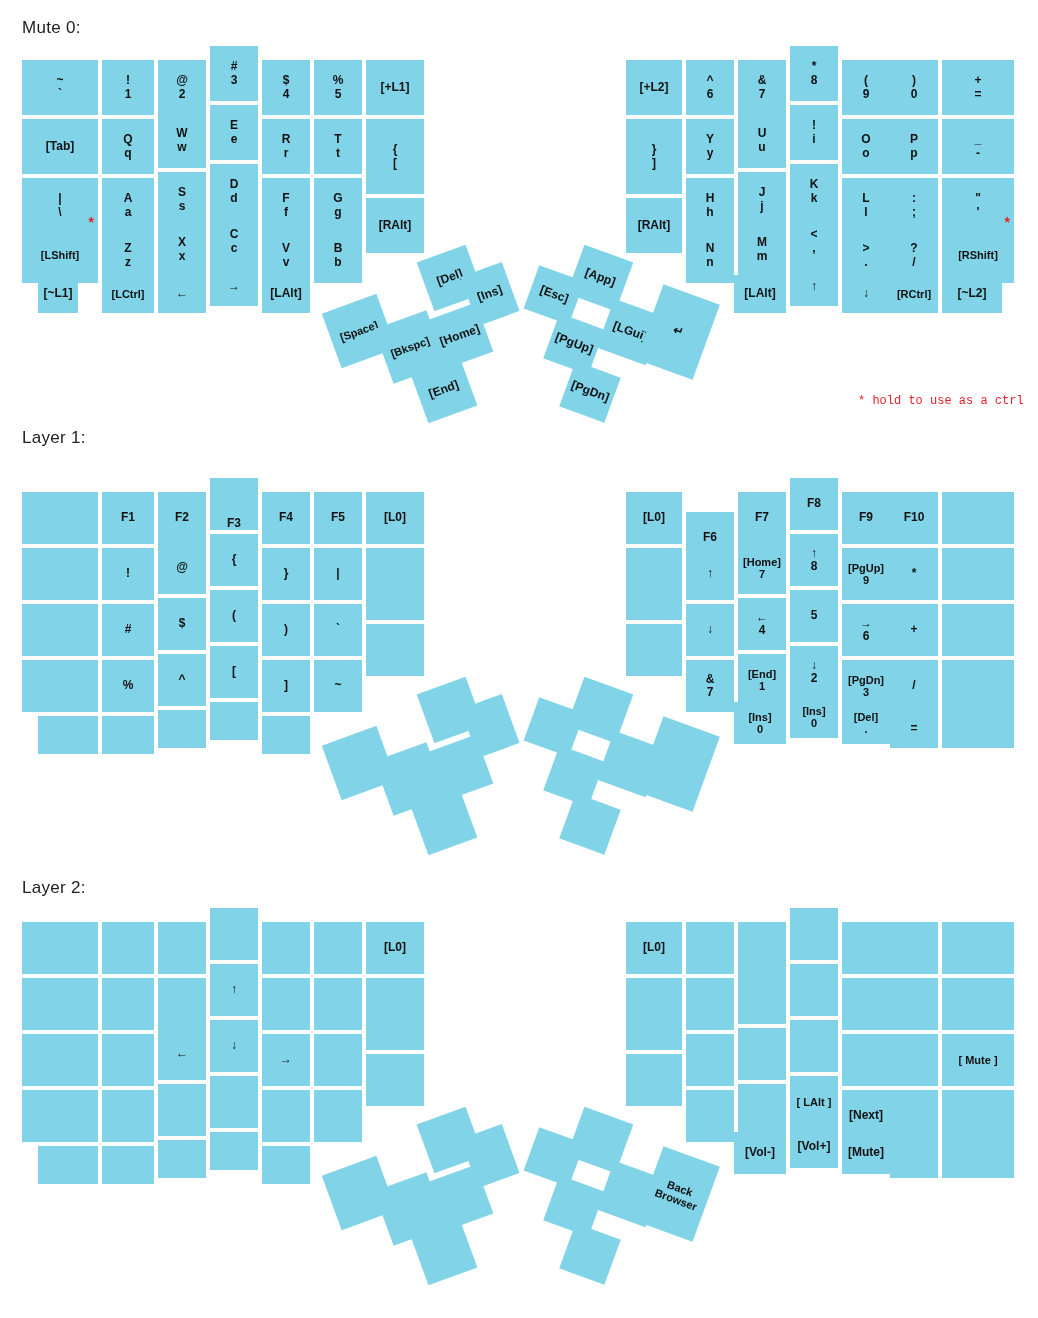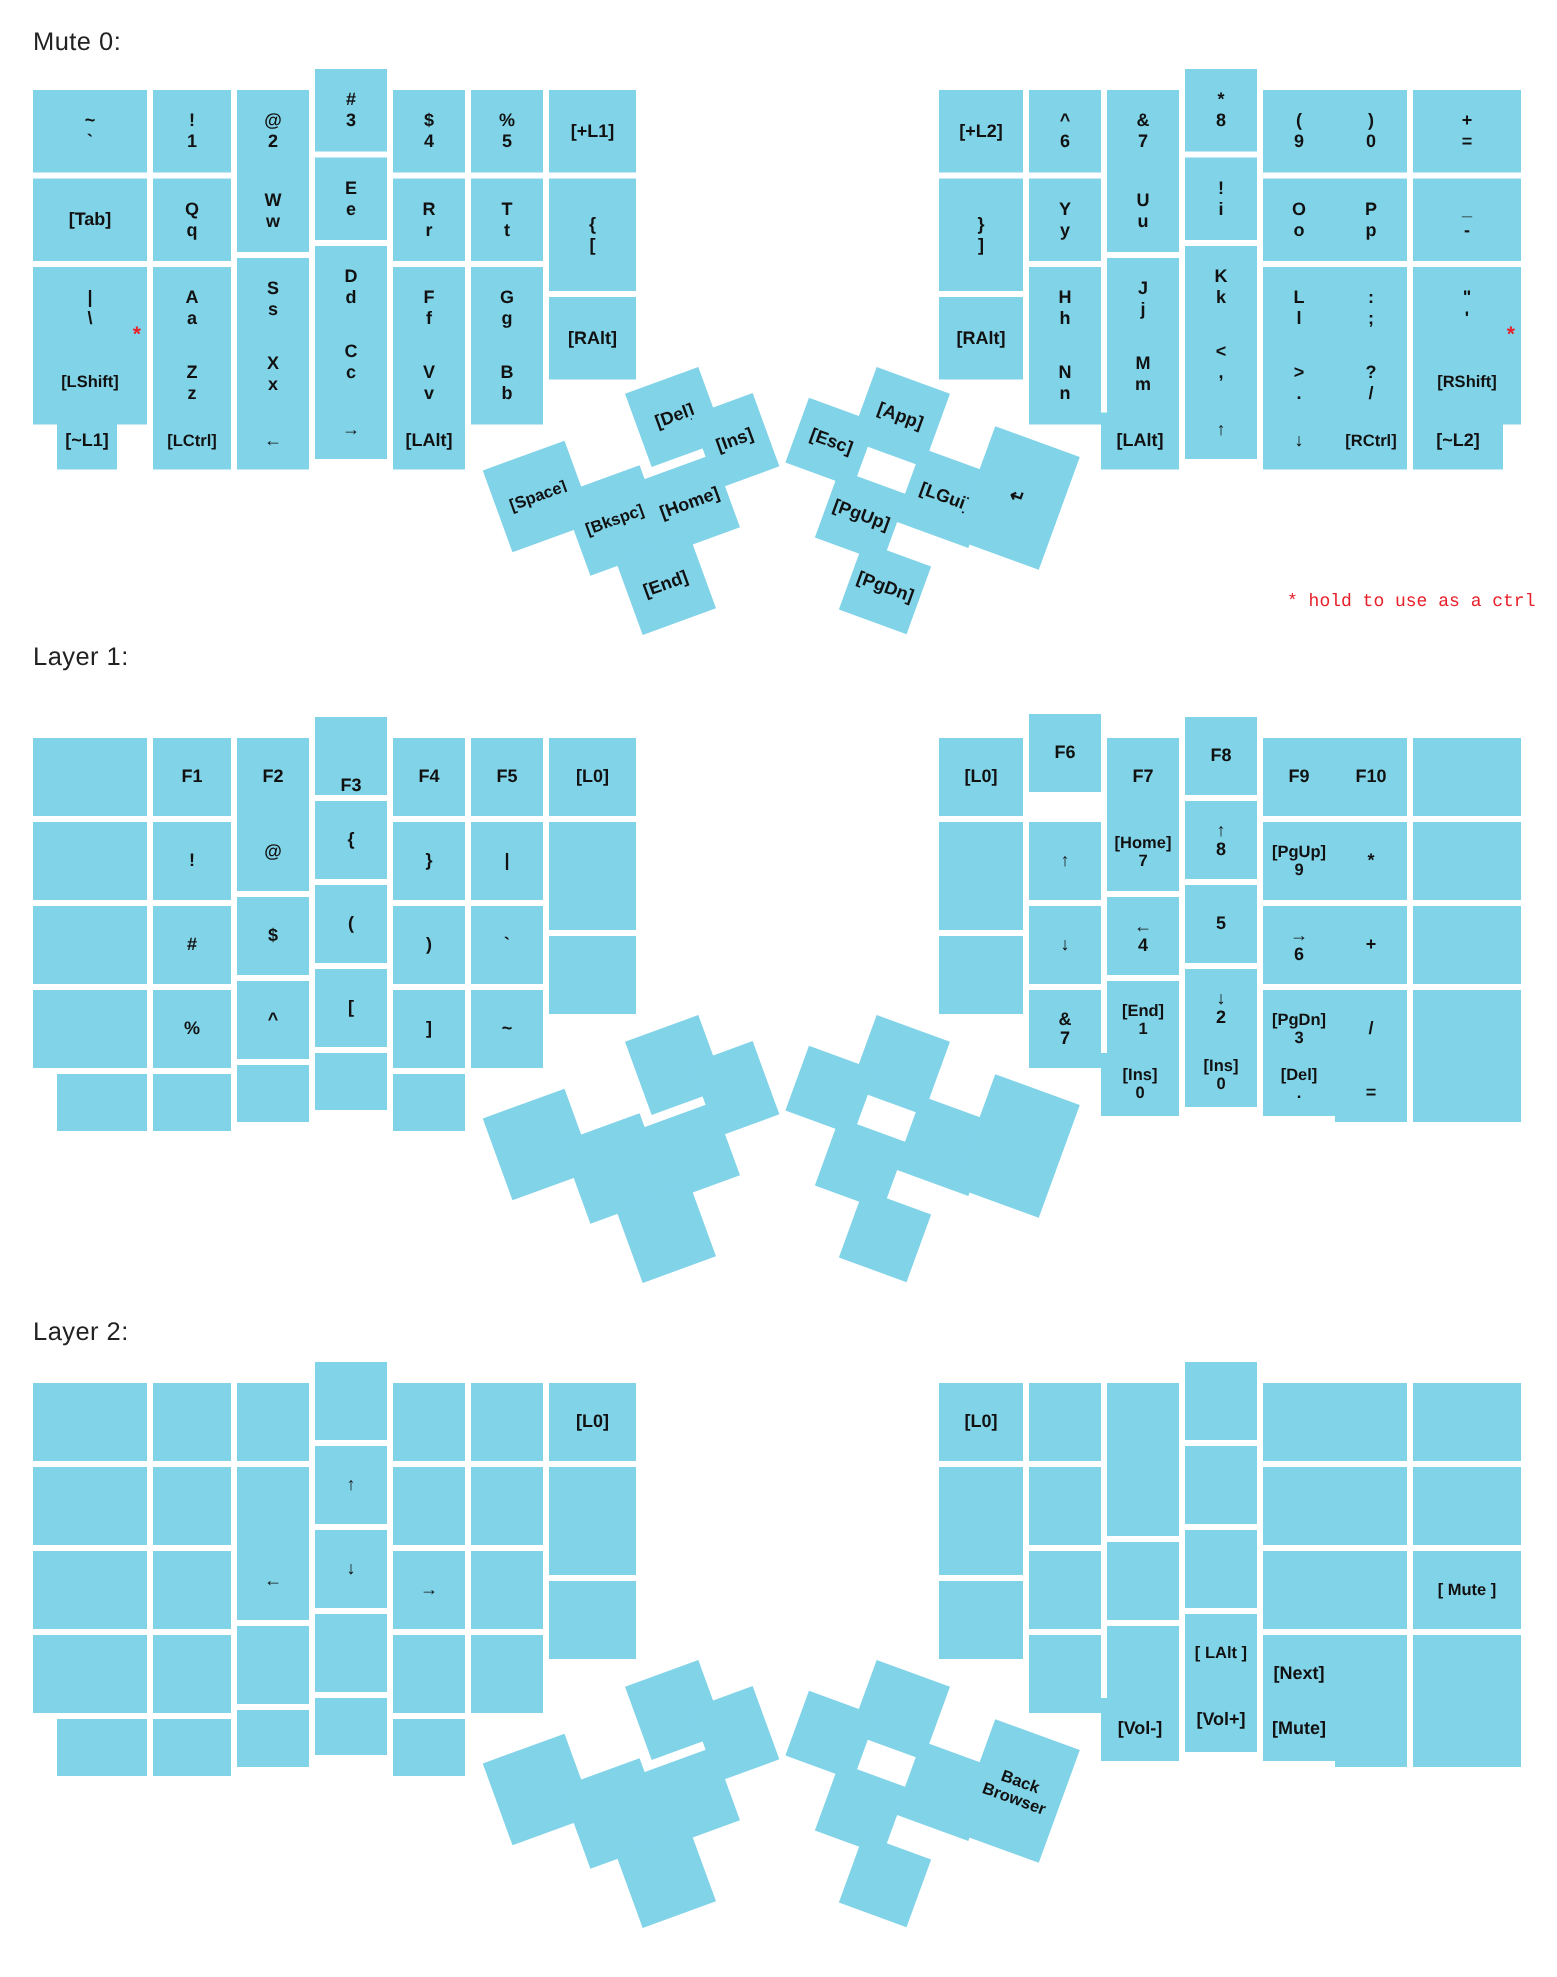--- a/index.html
+++ b/index.html
@@ -197,21 +197,21 @@
     <div class="key" style="left: 382px; top: 750px; width: 56px; height: 58px; transform: rotate(-20deg);"></div>
     <div class="key" style="left: 434px; top: 742px; width: 52px; height: 52px; transform: rotate(-20deg);"></div>
     <div class="key" style="left: 418px; top: 796px; width: 52px; height: 52px; transform: rotate(-20deg);"></div>
     <div class="key" style="left: 574px; top: 684px; width: 52px; height: 52px; transform: rotate(20deg);"></div>
     <div class="key" style="left: 530px; top: 704px; width: 48px; height: 46px; transform: rotate(20deg);"></div>
     <div class="key" style="left: 550px; top: 752px; width: 48px; height: 48px; transform: rotate(20deg);"></div>
     <div class="key" style="left: 604px; top: 738px; width: 52px; height: 52px; transform: rotate(20deg);"></div>
     <div class="key" style="left: 566px; top: 800px; width: 48px; height: 48px; transform: rotate(20deg);"></div>
     <div class="key" style="left: 648px; top: 724px; width: 60px; height: 80px; transform: rotate(20deg);"></div>
     <div class="key" style="left: 626px; top: 492px; width: 56px; height: 52px;"><span>[L0]</span></div>
-    <div class="key" style="left: 686px; top: 476px; width: 48px; height: 52px;"><span>F6</span></div>
+    <div class="key" style="left: 686px; top: 512px; width: 48px; height: 52px;"><span>F6</span></div>
     <div class="key" style="left: 738px; top: 492px; width: 48px; height: 52px;"><span>F7</span></div>
     <div class="key" style="left: 790px; top: 478px; width: 48px; height: 52px;"><span>F8</span></div>
     <div class="key" style="left: 842px; top: 492px; width: 48px; height: 52px;"><span>F9</span></div>
     <div class="key" style="left: 890px; top: 492px; width: 48px; height: 52px;"><span>F10</span></div>
     <div class="key" style="left: 942px; top: 492px; width: 72px; height: 52px;"></div>
     <div class="key" style="left: 626px; top: 548px; width: 56px; height: 72px;"></div>
     <div class="key" style="left: 686px; top: 548px; width: 48px; height: 52px;"><span>↑</span></div>
     <div class="key small" style="left: 738px; top: 542px; width: 48px; height: 52px;"><span>[Home]
 7</span></div>
     <div class="key" style="left: 790px; top: 534px; width: 48px; height: 52px;"><span>↑

